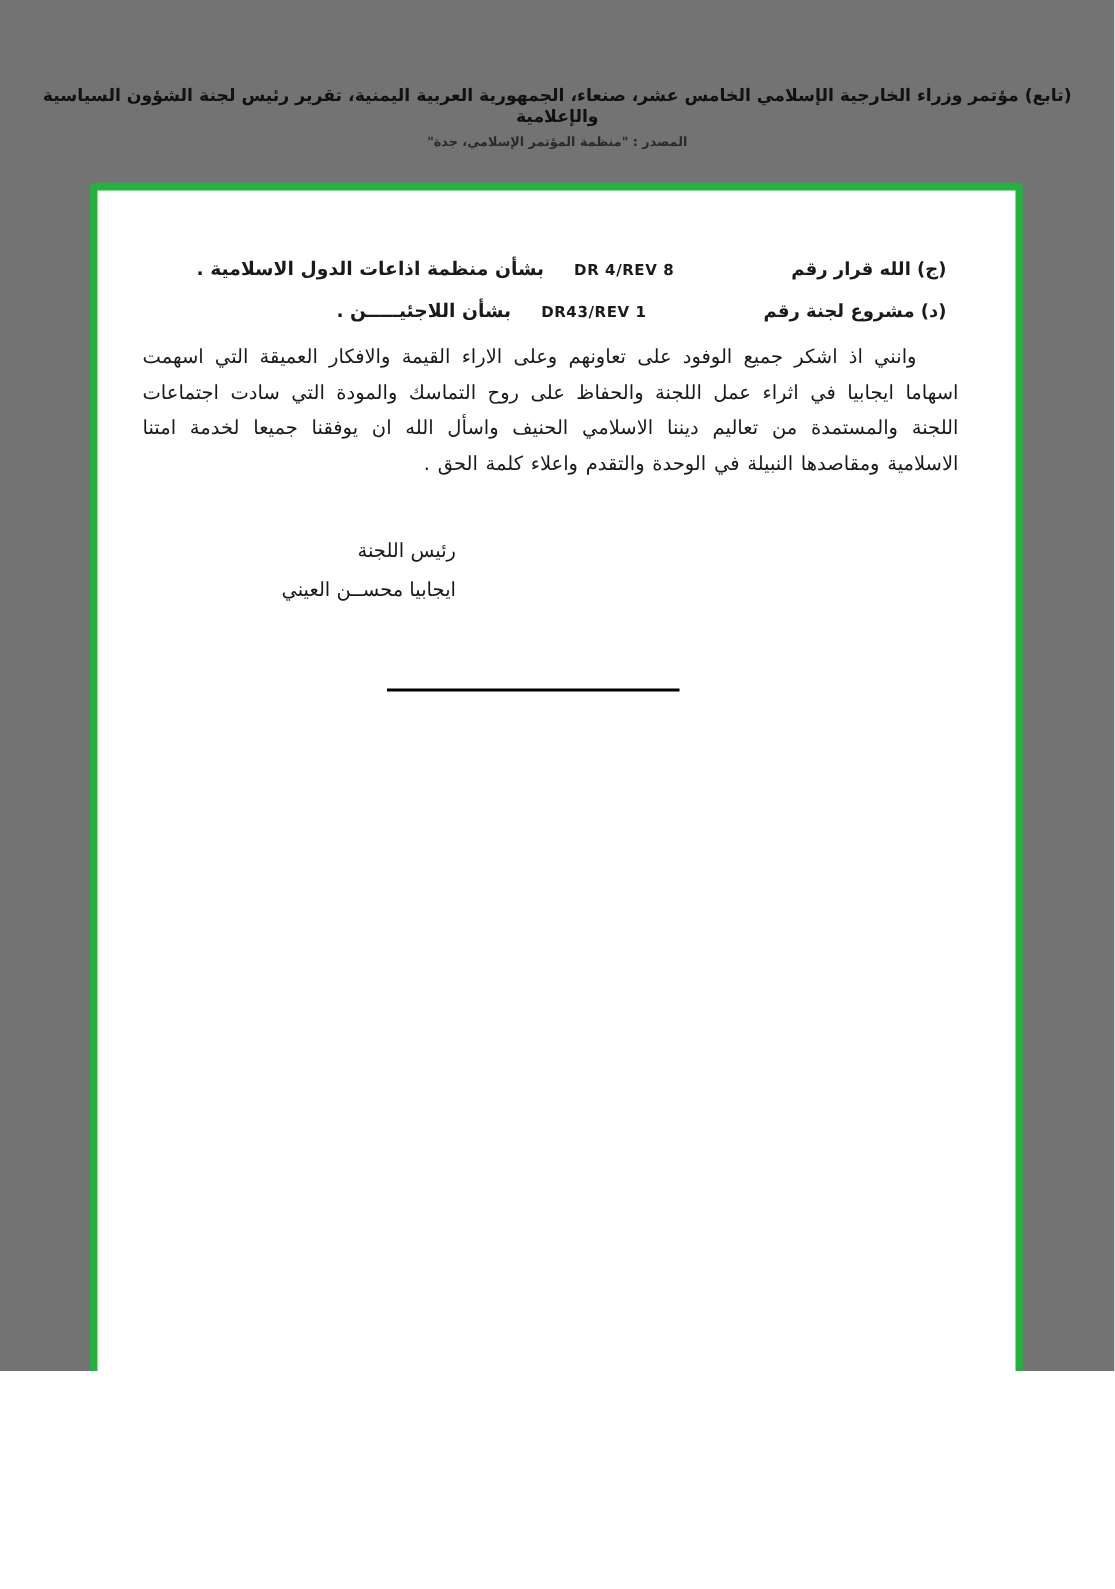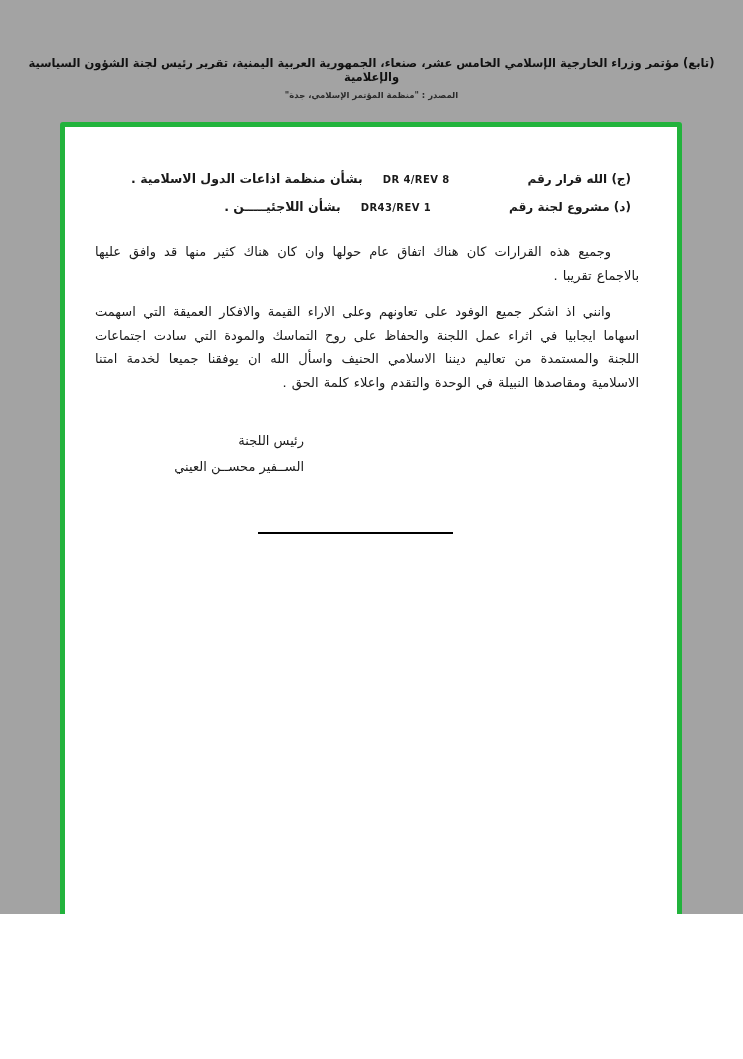--- a/index.html
+++ b/index.html
@@ -2,21 +2,21 @@
 <html lang="ar"><head>
 <meta charset="utf-8">
 <style>
   * { margin:0; padding:0; box-sizing:border-box; }
   html, body {
     width:743px; height:1059px;
     background:#ffffff;
     font-family:"DejaVu Sans", sans-serif;
     color:#1a1a1a;
   }
-  .page { position:relative; width:743px; height:914px; overflow:hidden; background:#a3a3a3; }
+  .page { position:relative; width:743px; height:914px; overflow:hidden; background:#737373; }
 
   .header-line {
     position:absolute; top:56px; left:12px; width:719px;
     direction:rtl; text-align:center;
     font-size:11.5px; font-weight:bold; color:#111;
     letter-spacing:0.2px;
   }
   .source-line {
     position:absolute; top:90px; left:0; width:743px;
     direction:rtl; text-align:center;
@@ -94,27 +94,26 @@
         <span class="res-code">DR 4/REV 8</span>
         <span class="res-subject">بشأن منظمة اذاعات الدول الاسلامية .</span>
       </div>
 
       <div class="res-row">
         <span class="res-label">(د) مشروع لجنة رقم</span>
         <span class="res-code">DR43/REV 1</span>
         <span class="res-subject">بشأن اللاجئيـــــن .</span>
       </div>
 
-      <p class="para para-1">وجميع هذه القرارات كان هناك اتفاق عام حولها وان كان هناك كثير منها قد وافق عليها بالاجماع تقريبا .</p>
 
       <p class="para para-2">وانني اذ اشكر جميع الوفود على تعاونهم وعلى الاراء القيمة والافكار العميقة التي اسهمت اسهاما ايجابيا في اثراء عمل اللجنة والحفاظ على روح التماسك والمودة التي سادت اجتماعات اللجنة والمستمدة من تعاليم ديننا الاسلامي الحنيف واسأل الله ان يوفقنا جميعا لخدمة امتنا الاسلامية ومقاصدها النبيلة في الوحدة والتقدم واعلاء كلمة الحق .</p>
 
       <div class="signature">
         <div>رئيس اللجنة</div>
-        <div>الســفير محســن العيني</div>
+        <div>ايجابيا محســن العيني</div>
       </div>
 
       <hr class="divider">
 
     </div>
   </div>
 
   <div class="page-num">٤</div>
 
 </div>

